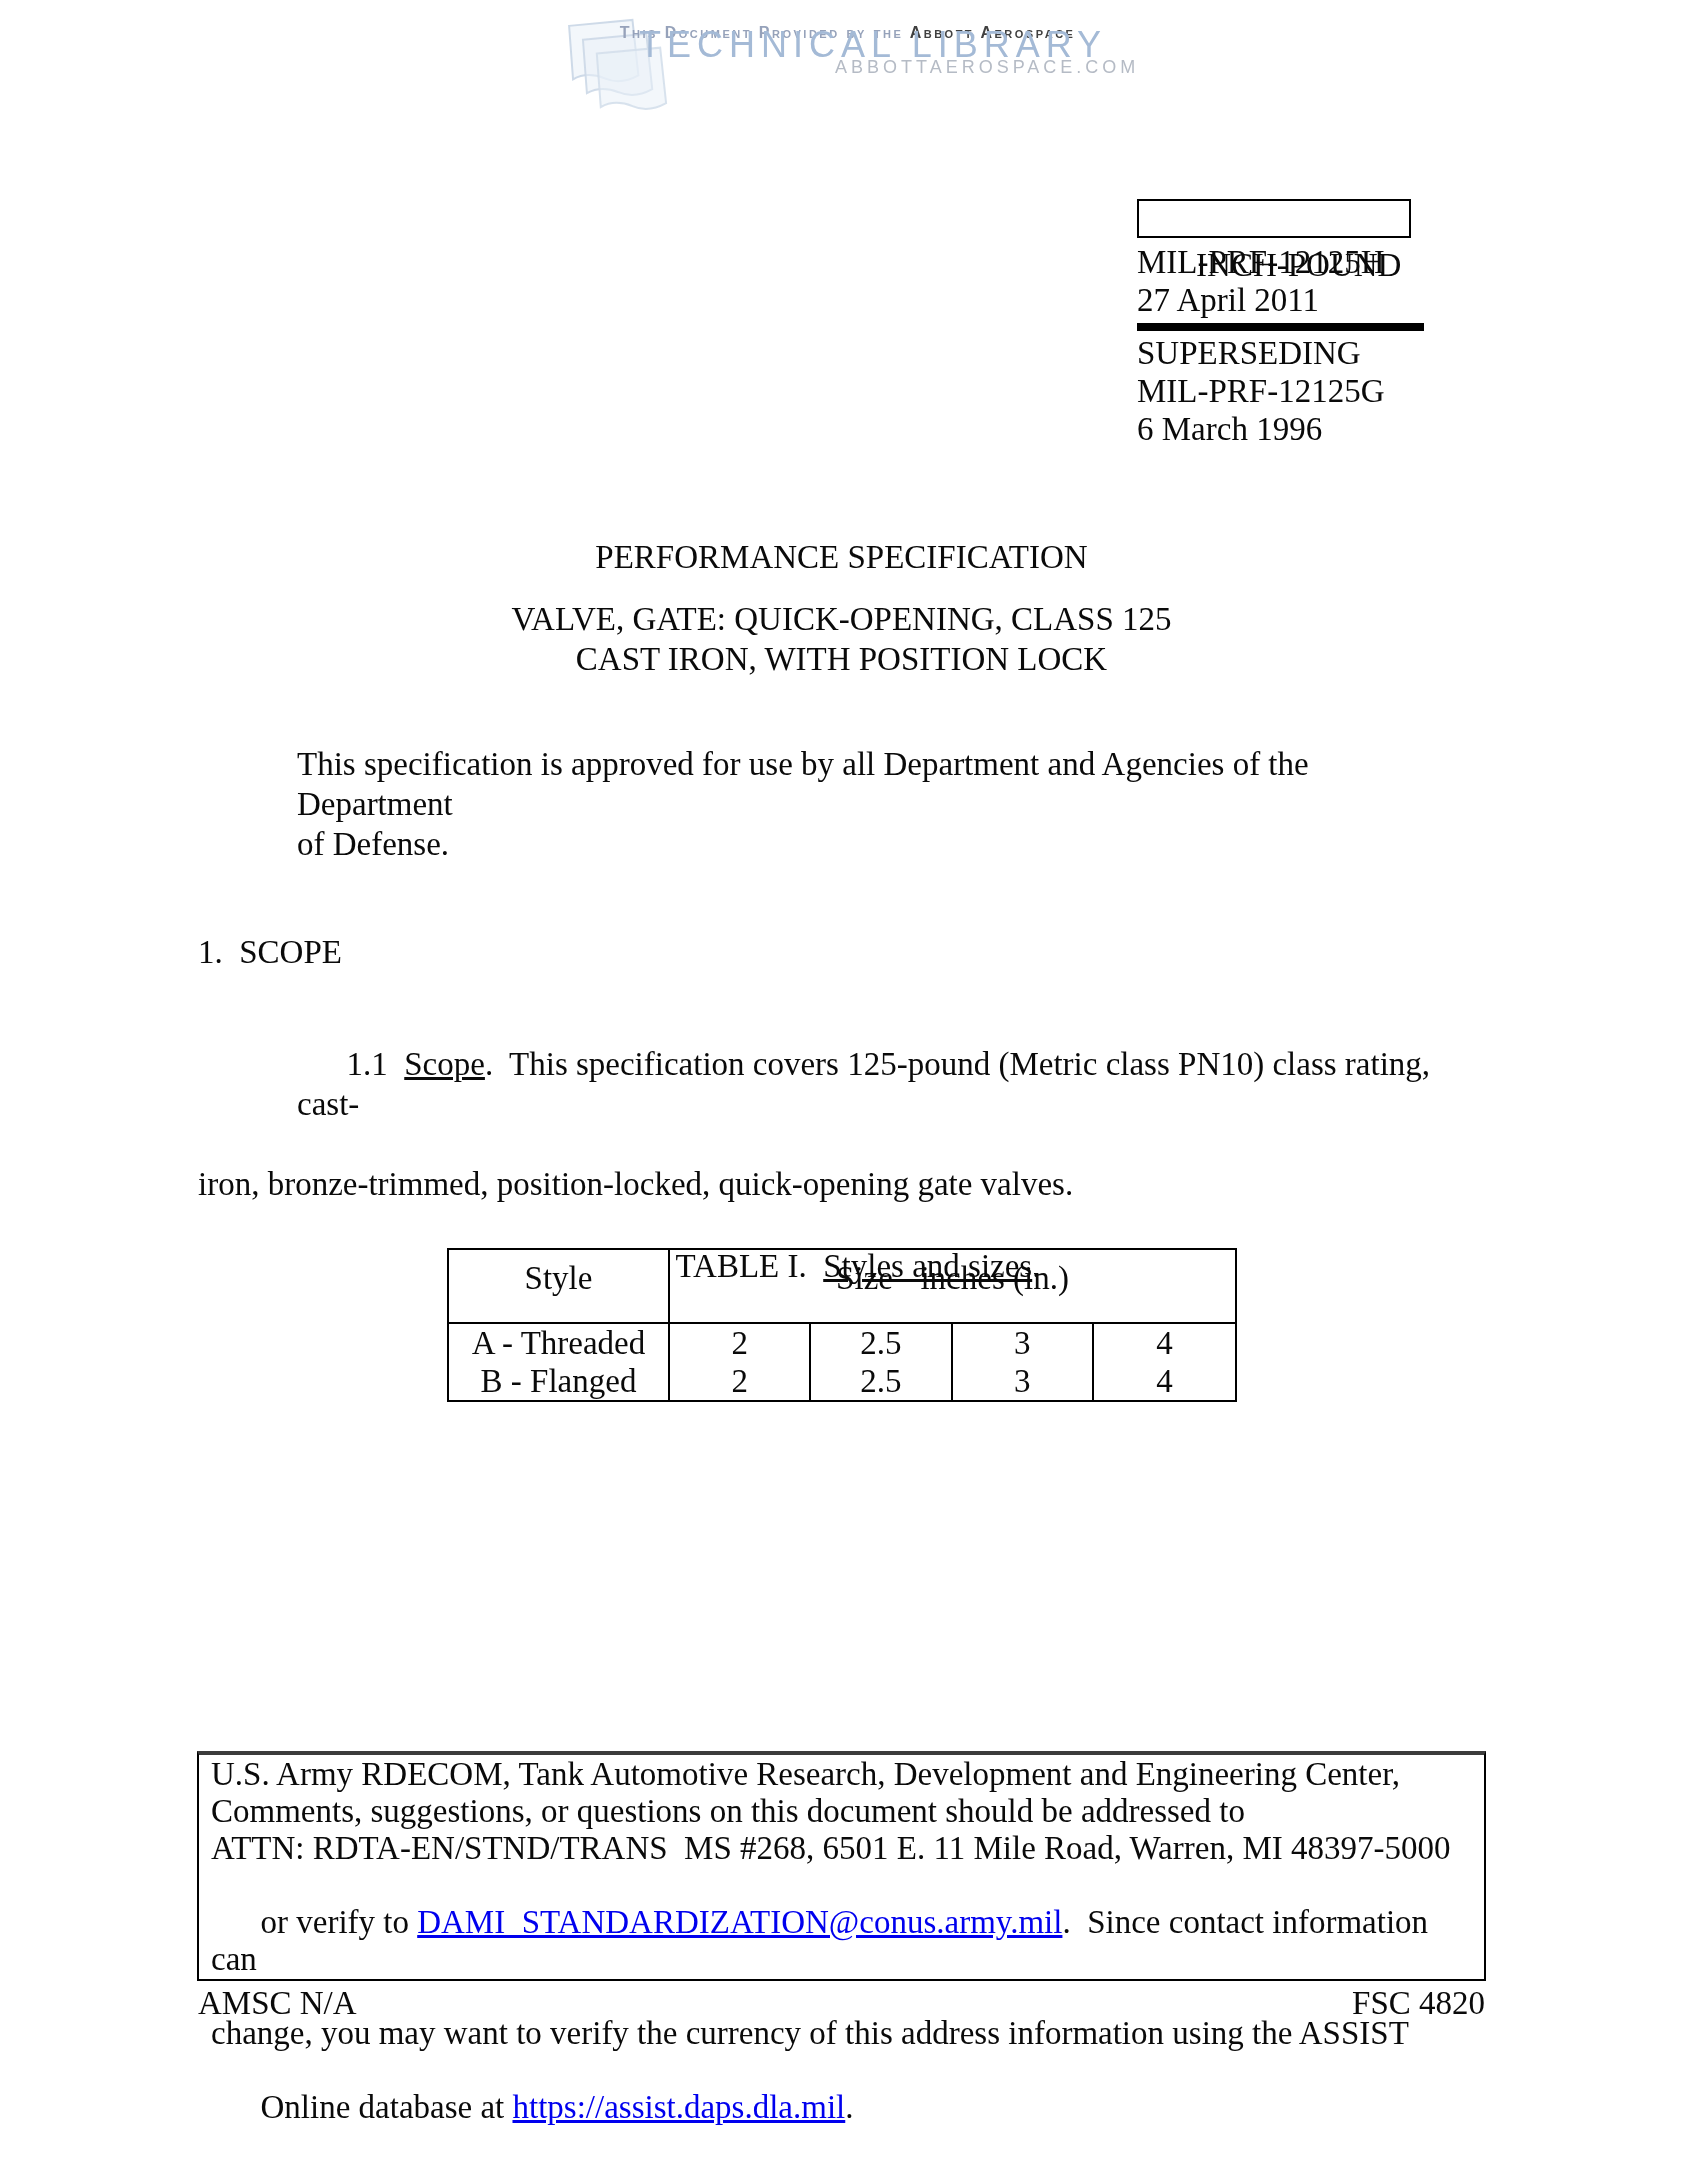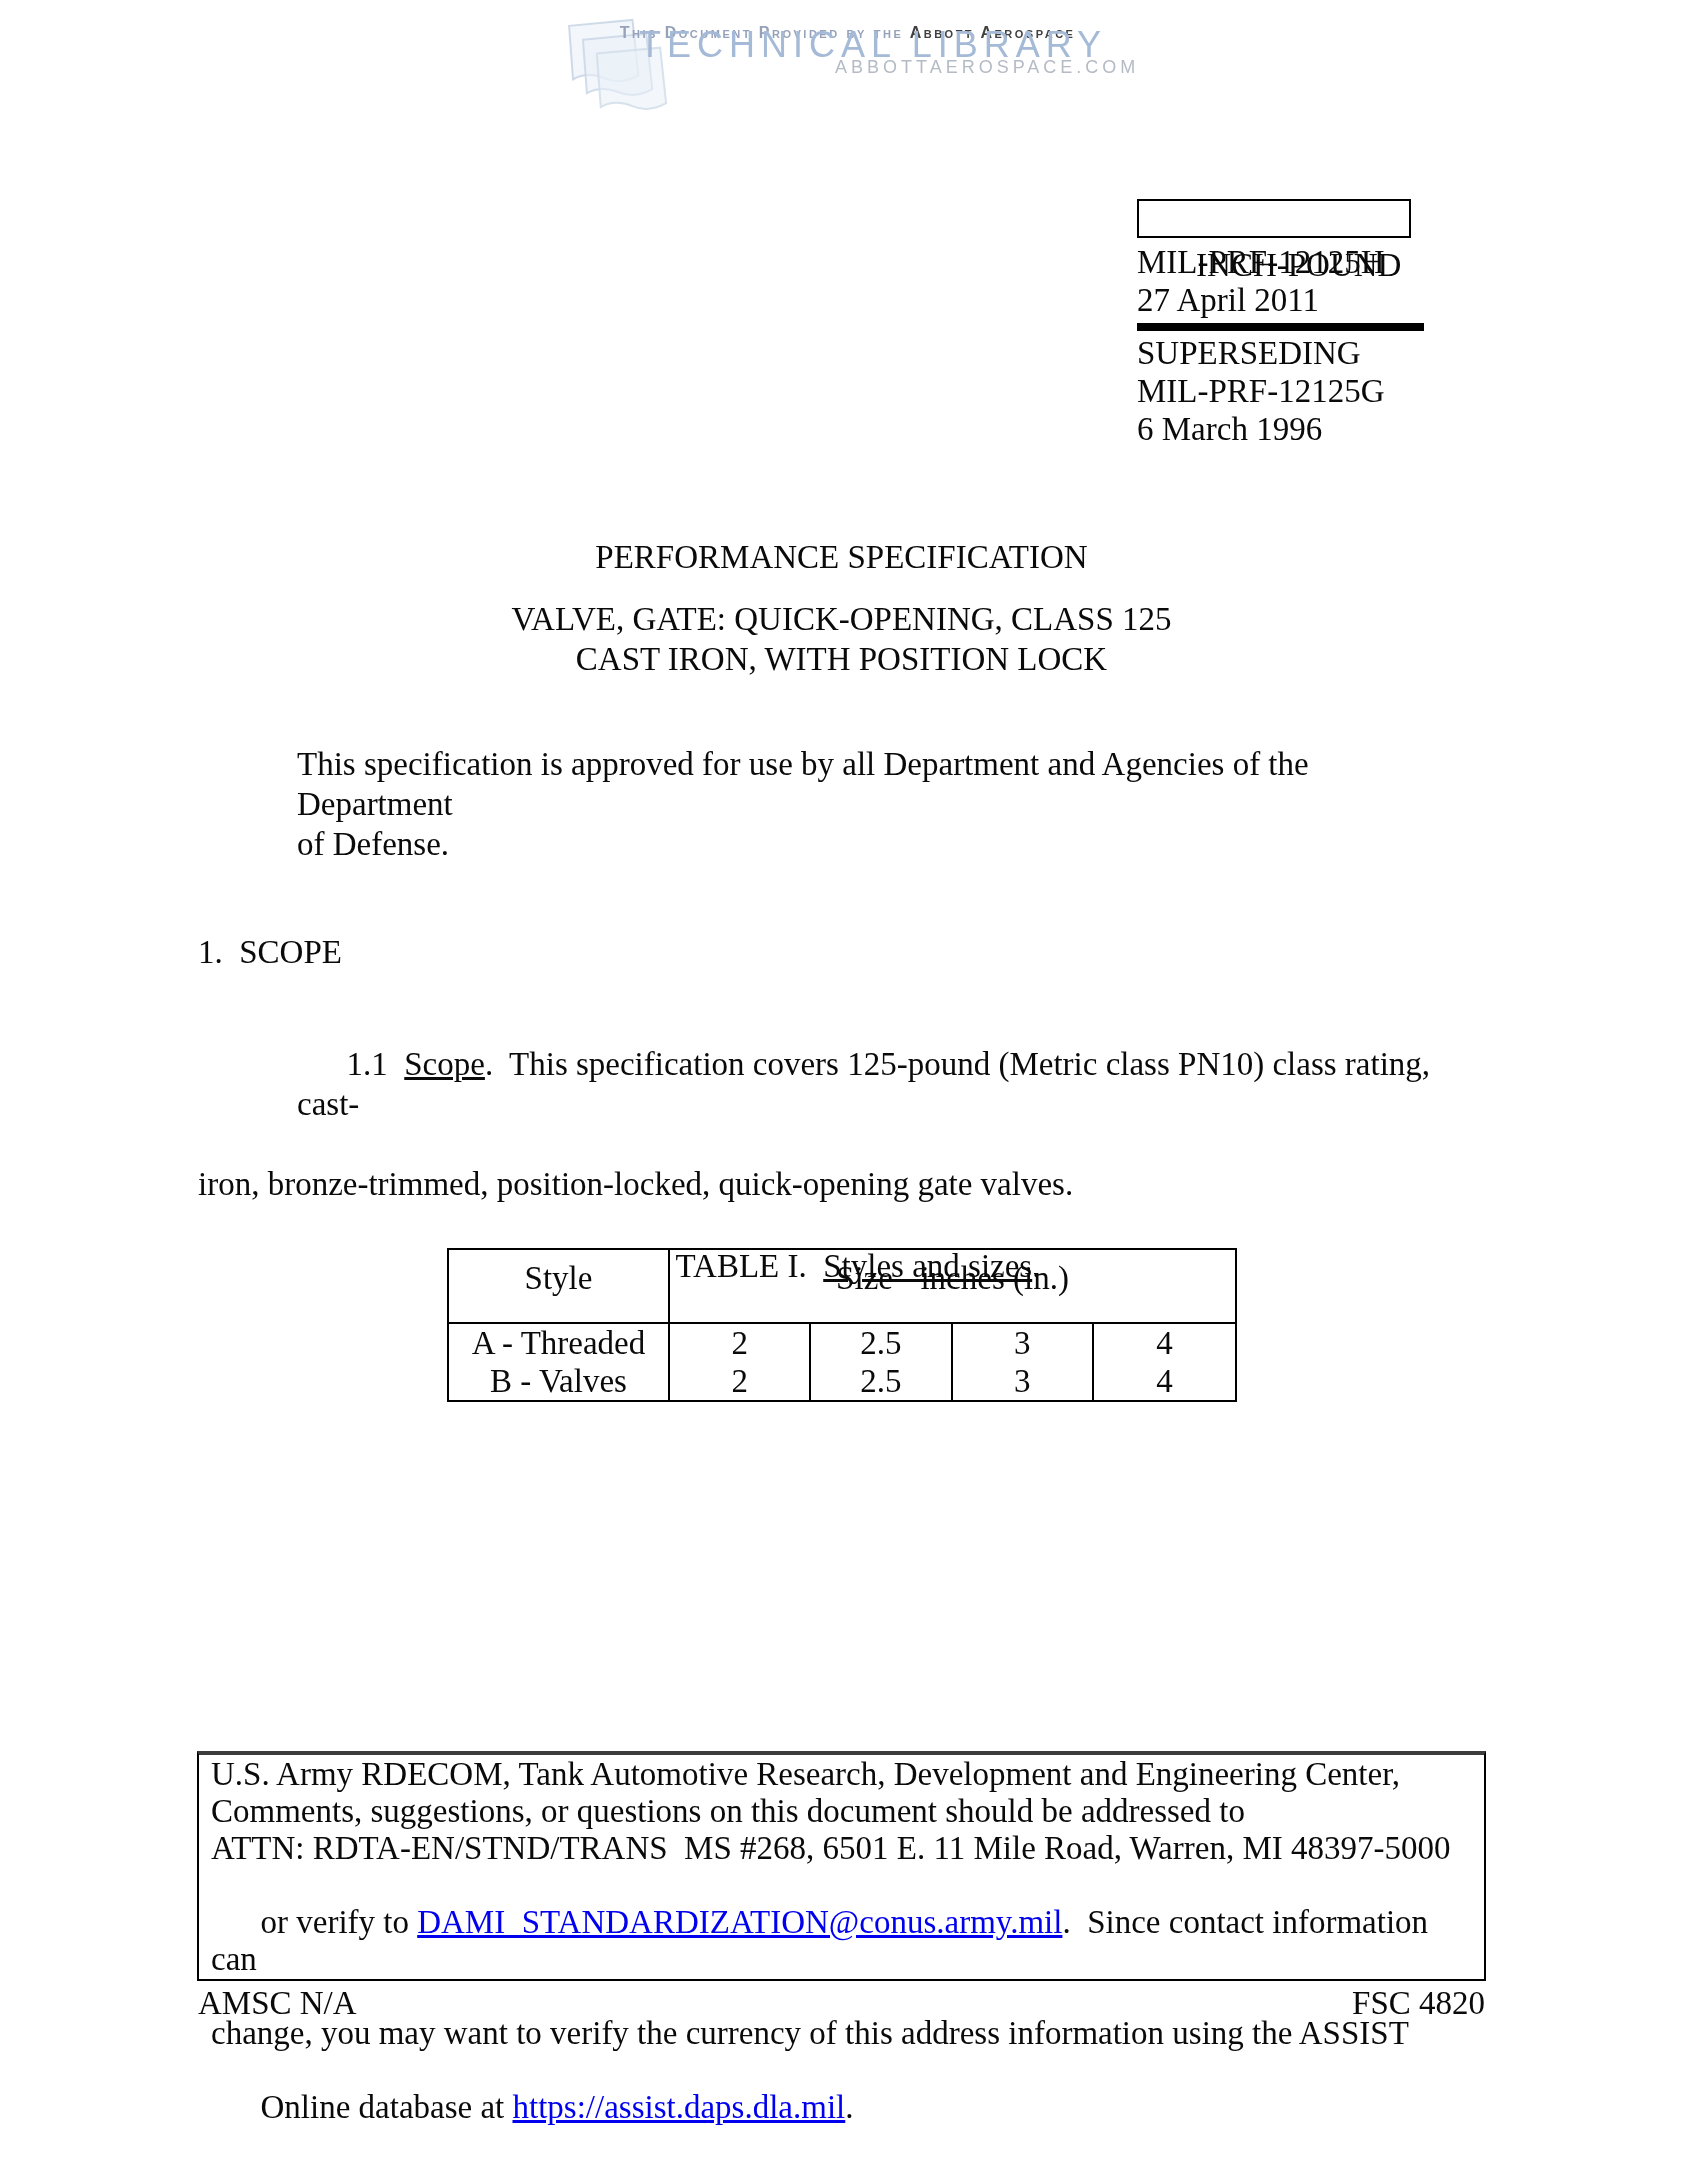--- a/index.html
+++ b/index.html
@@ -141,21 +141,21 @@
     <div class="tbl-head">
       <div class="th th-style">Style</div>
       <div class="th th-size">Size - inches (in.)</div>
     </div>
     <div class="tbl-body">
       <div class="td vr">A - Threaded</div>
       <div class="td vr">2</div>
       <div class="td vr">2.5</div>
       <div class="td vr">3</div>
       <div class="td">4</div>
-      <div class="td vr">B - Valves</div>
+      <div class="td vr">B - Flanged</div>
       <div class="td vr">2</div>
       <div class="td vr">2.5</div>
       <div class="td vr">3</div>
       <div class="td">4</div>
     </div>
   </div>
 
   <div class="abs comment-box">
     <div class="line">U.S. Army RDECOM, Tank Automotive Research, Development and Engineering Center,</div>
     <div class="line">Comments, suggestions, or questions on this document should be addressed to</div>

